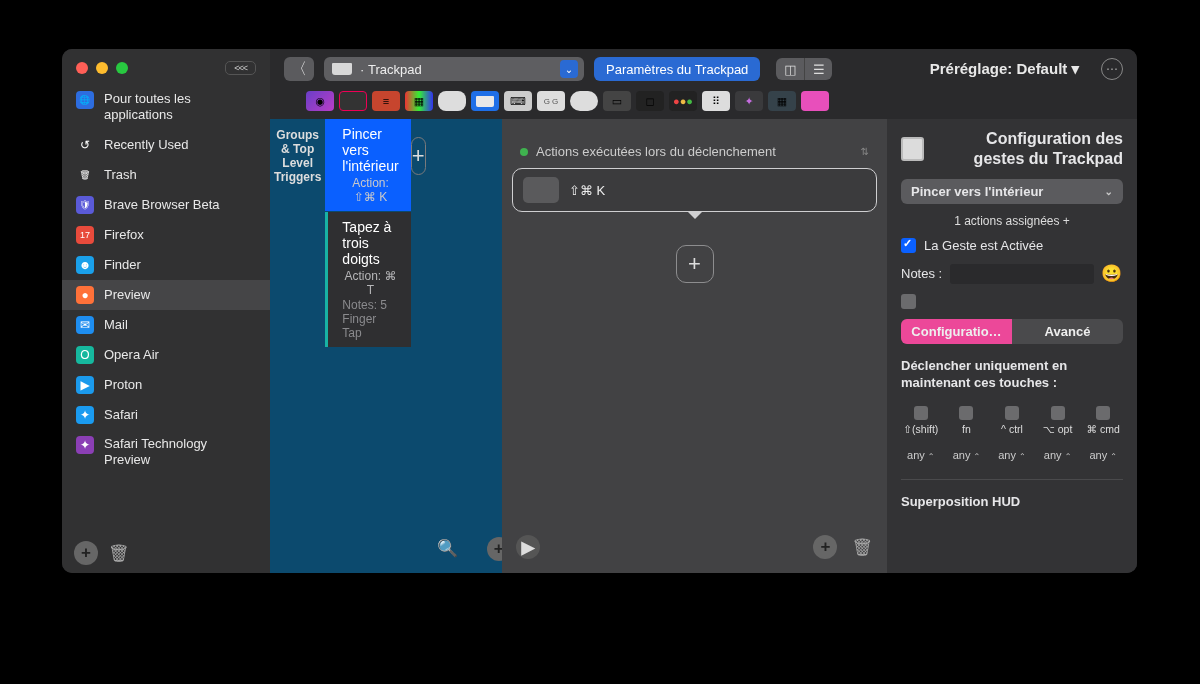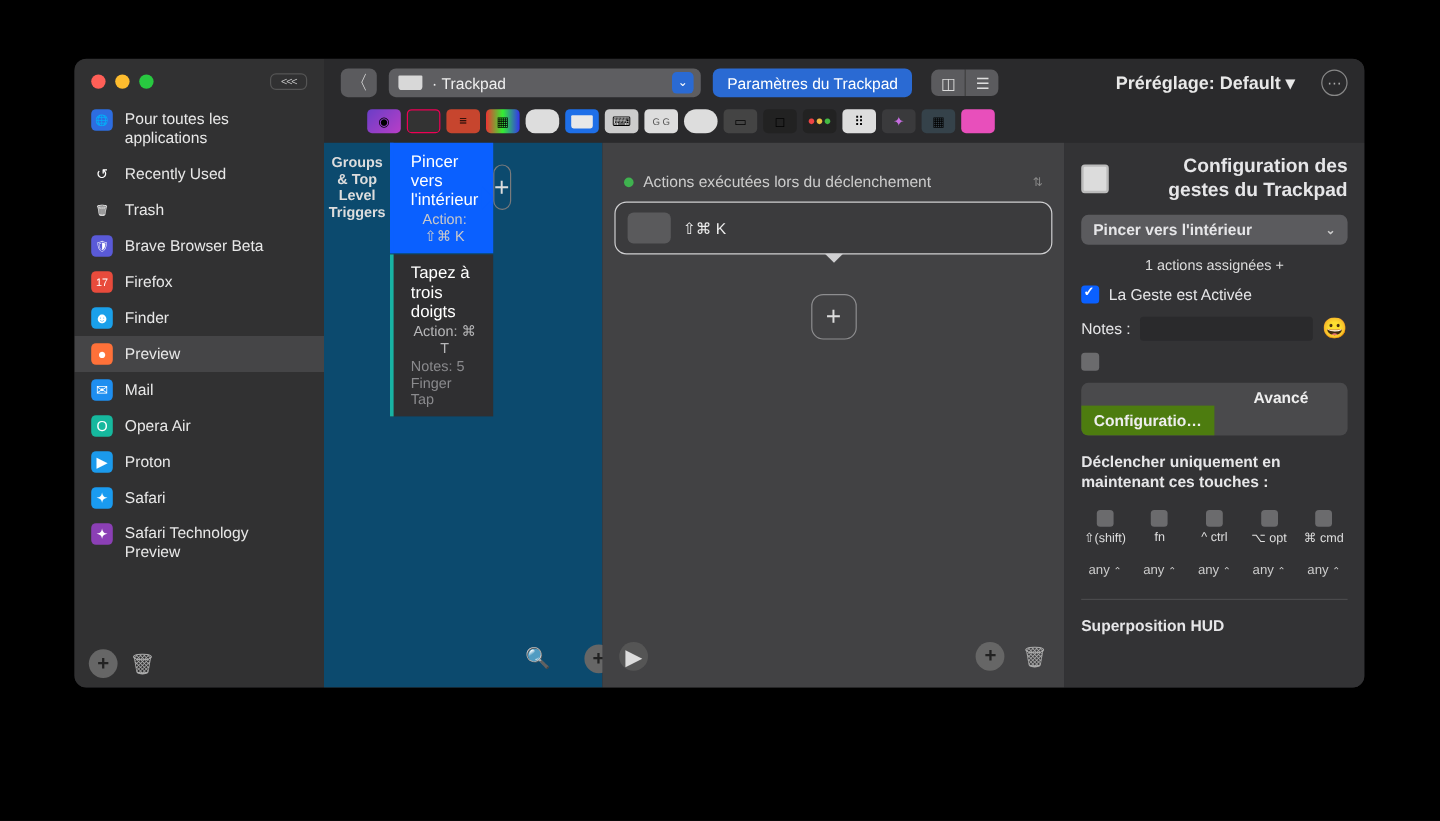--- a/index.html
+++ b/index.html
@@ -71,21 +71,21 @@
   .assigned{ text-align:center; font-size:12px; color:#ddd;}
   .checkrow{ display:flex; align-items:flex-start; gap:8px; font-size:13px;}
   .checkbox{ width:15px;height:15px;border-radius:3px;background:#6b6b6d;flex-shrink:0; position:relative;}
   .checkbox.checked{ background:#0a60ff;}
   .checkbox.checked::after{content:"✓";position:absolute;color:#fff;font-size:11px;left:2px;top:-1px;font-weight:700;}
   .notesrow{ display:flex; align-items:center; gap:8px;}
   .notesinput{ flex:1; height:20px; background:#2a2a2c; border:none; border-radius:3px;}
   .emoji{ font-size:17px;}
   .tabseg{ display:flex; background:#4a4a4c; border-radius:6px; overflow:hidden;}
   .tabseg div{ flex:1; text-align:center; padding:5px 6px; font-size:13px; font-weight:600; color:#eee;}
-  .tabseg div.act{ background:#4d7c0f;margin-top:19px;}
+  .tabseg div.act{ background:#ec4899;}
   .sect{ font-weight:700; font-size:13px; margin-top:4px; line-height:1.3;}
   .modrow{ display:flex; gap:6px; margin-top:4px;}
   .modcol{ flex:1; text-align:center;}
   .modbox{ width:14px;height:14px;border-radius:3px;background:#6b6b6d;margin:0 auto 3px;}
   .modlbl{ font-size:10.5px; color:#ddd; white-space:nowrap;}
   .anyrow{ display:flex; gap:6px; margin-top:4px;}
   .anyrow div{flex:1; text-align:center; font-size:11px; color:#ccc;}
 </style>
 </head>
 <body>

